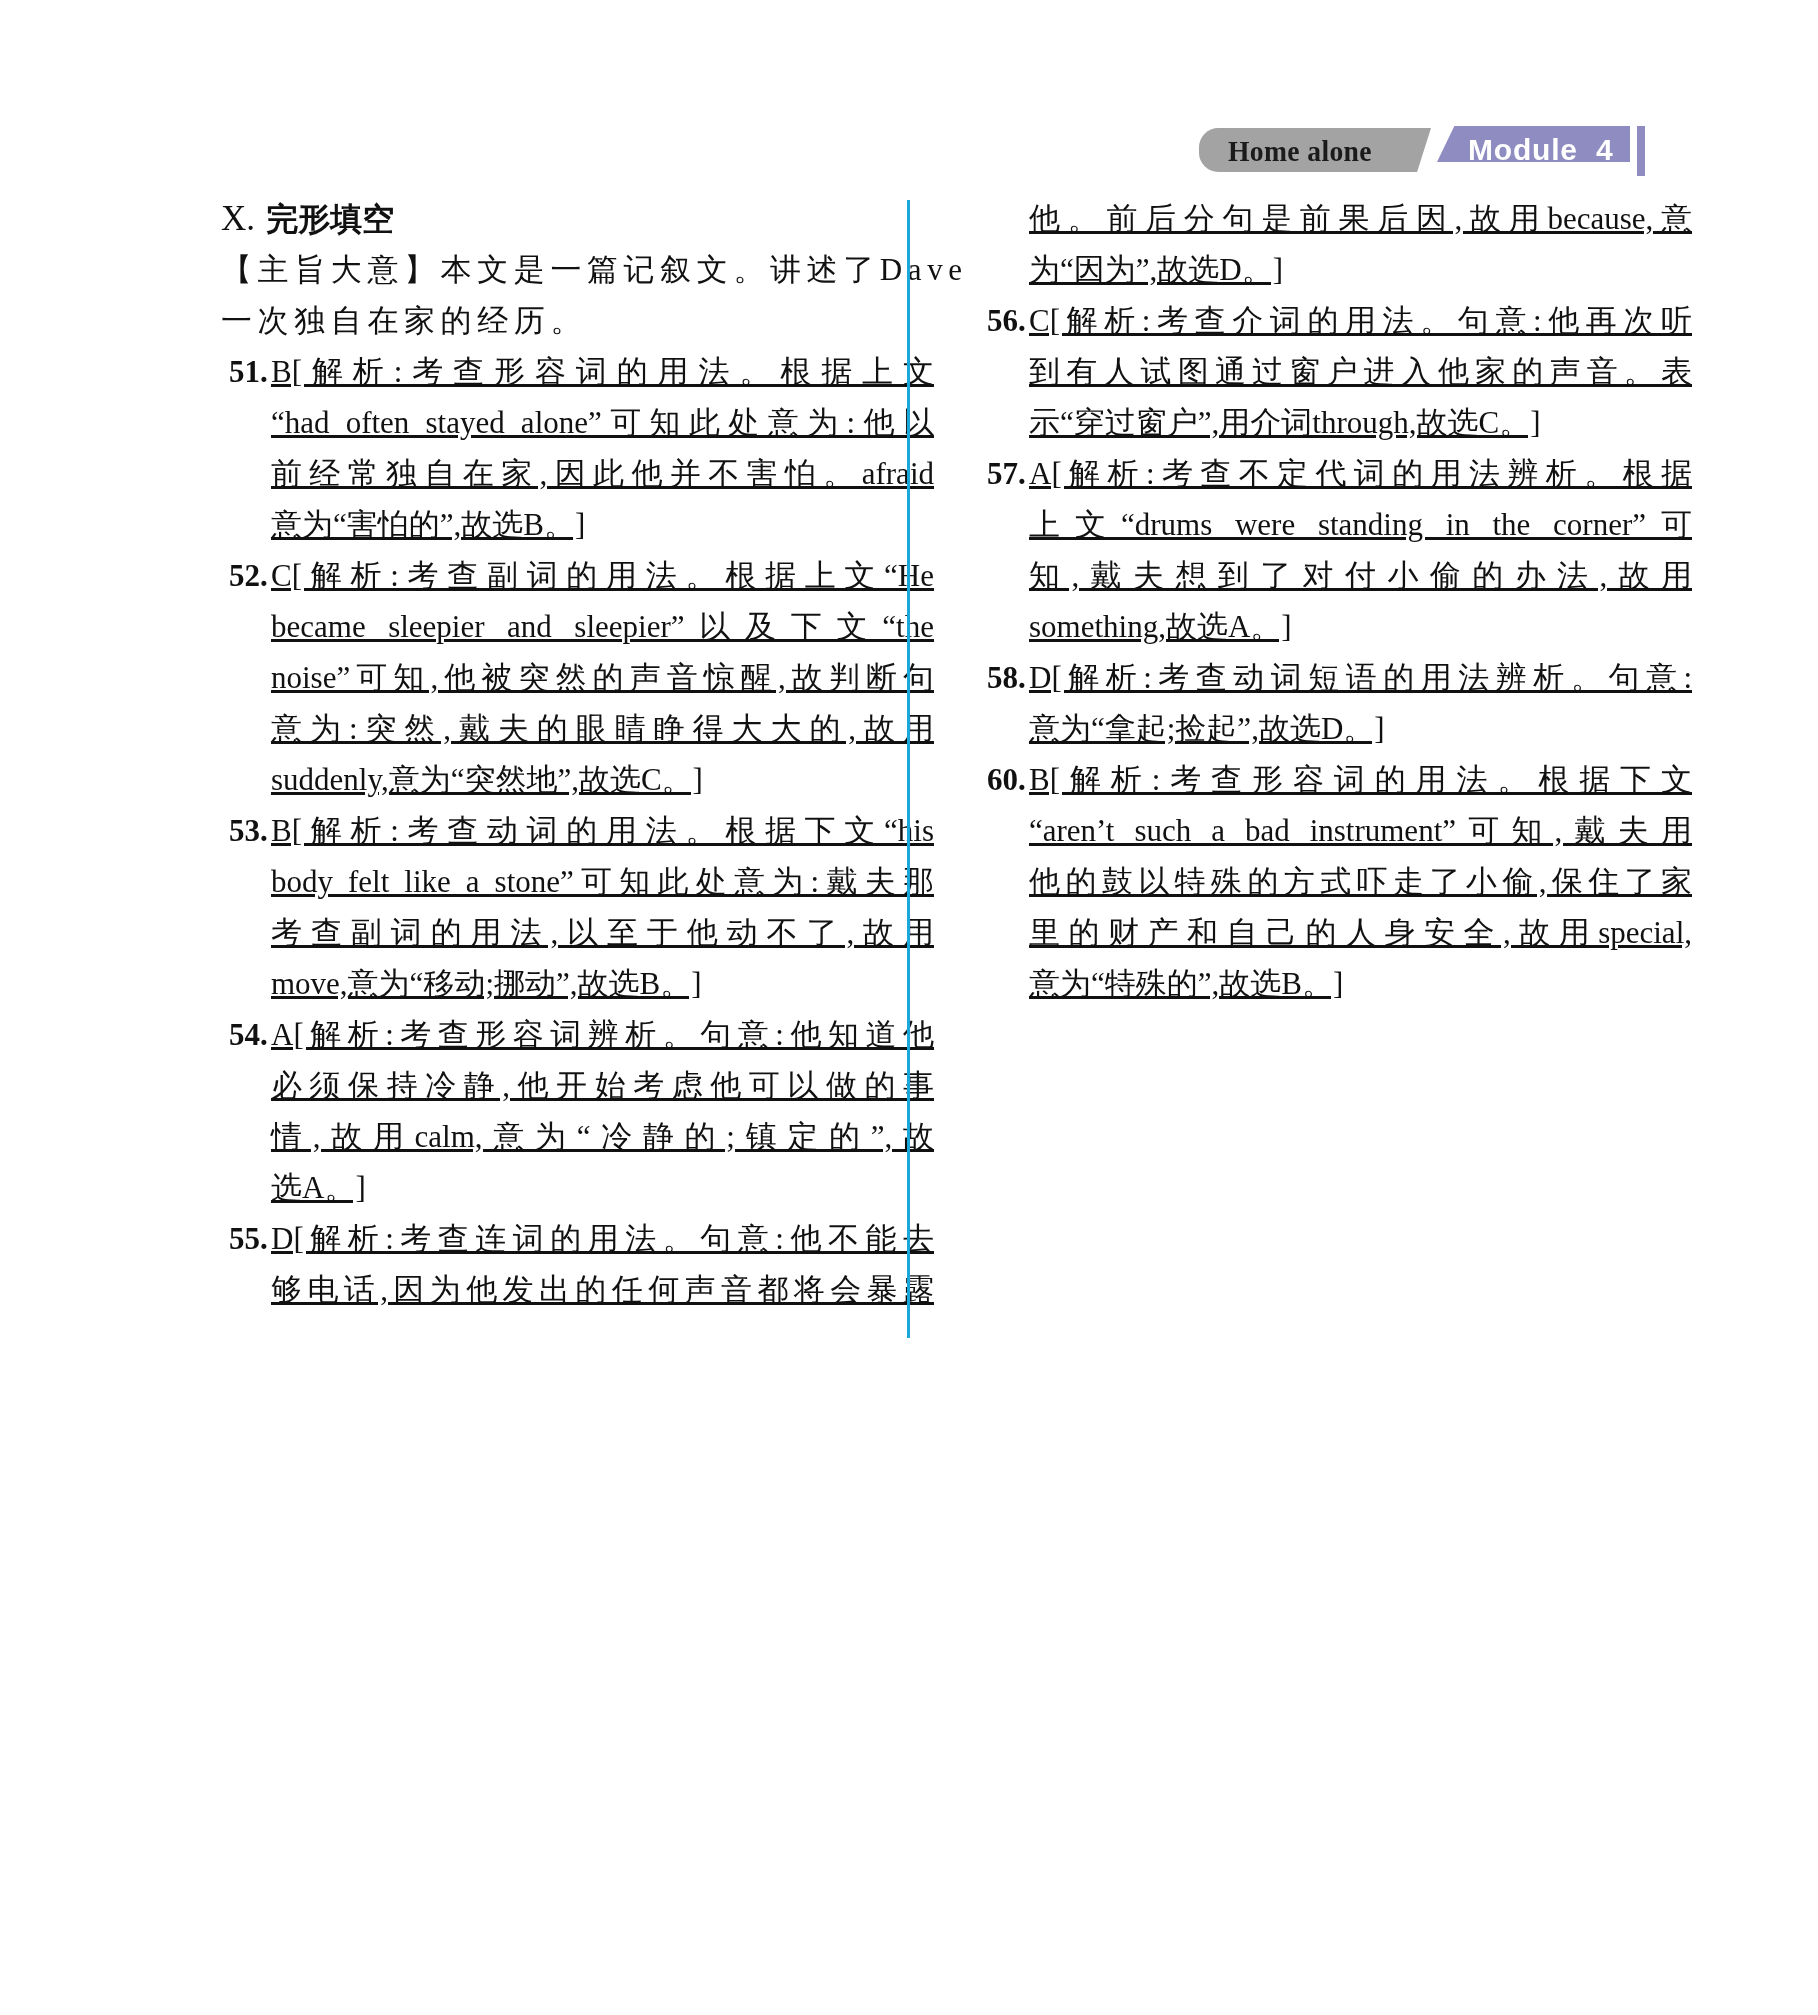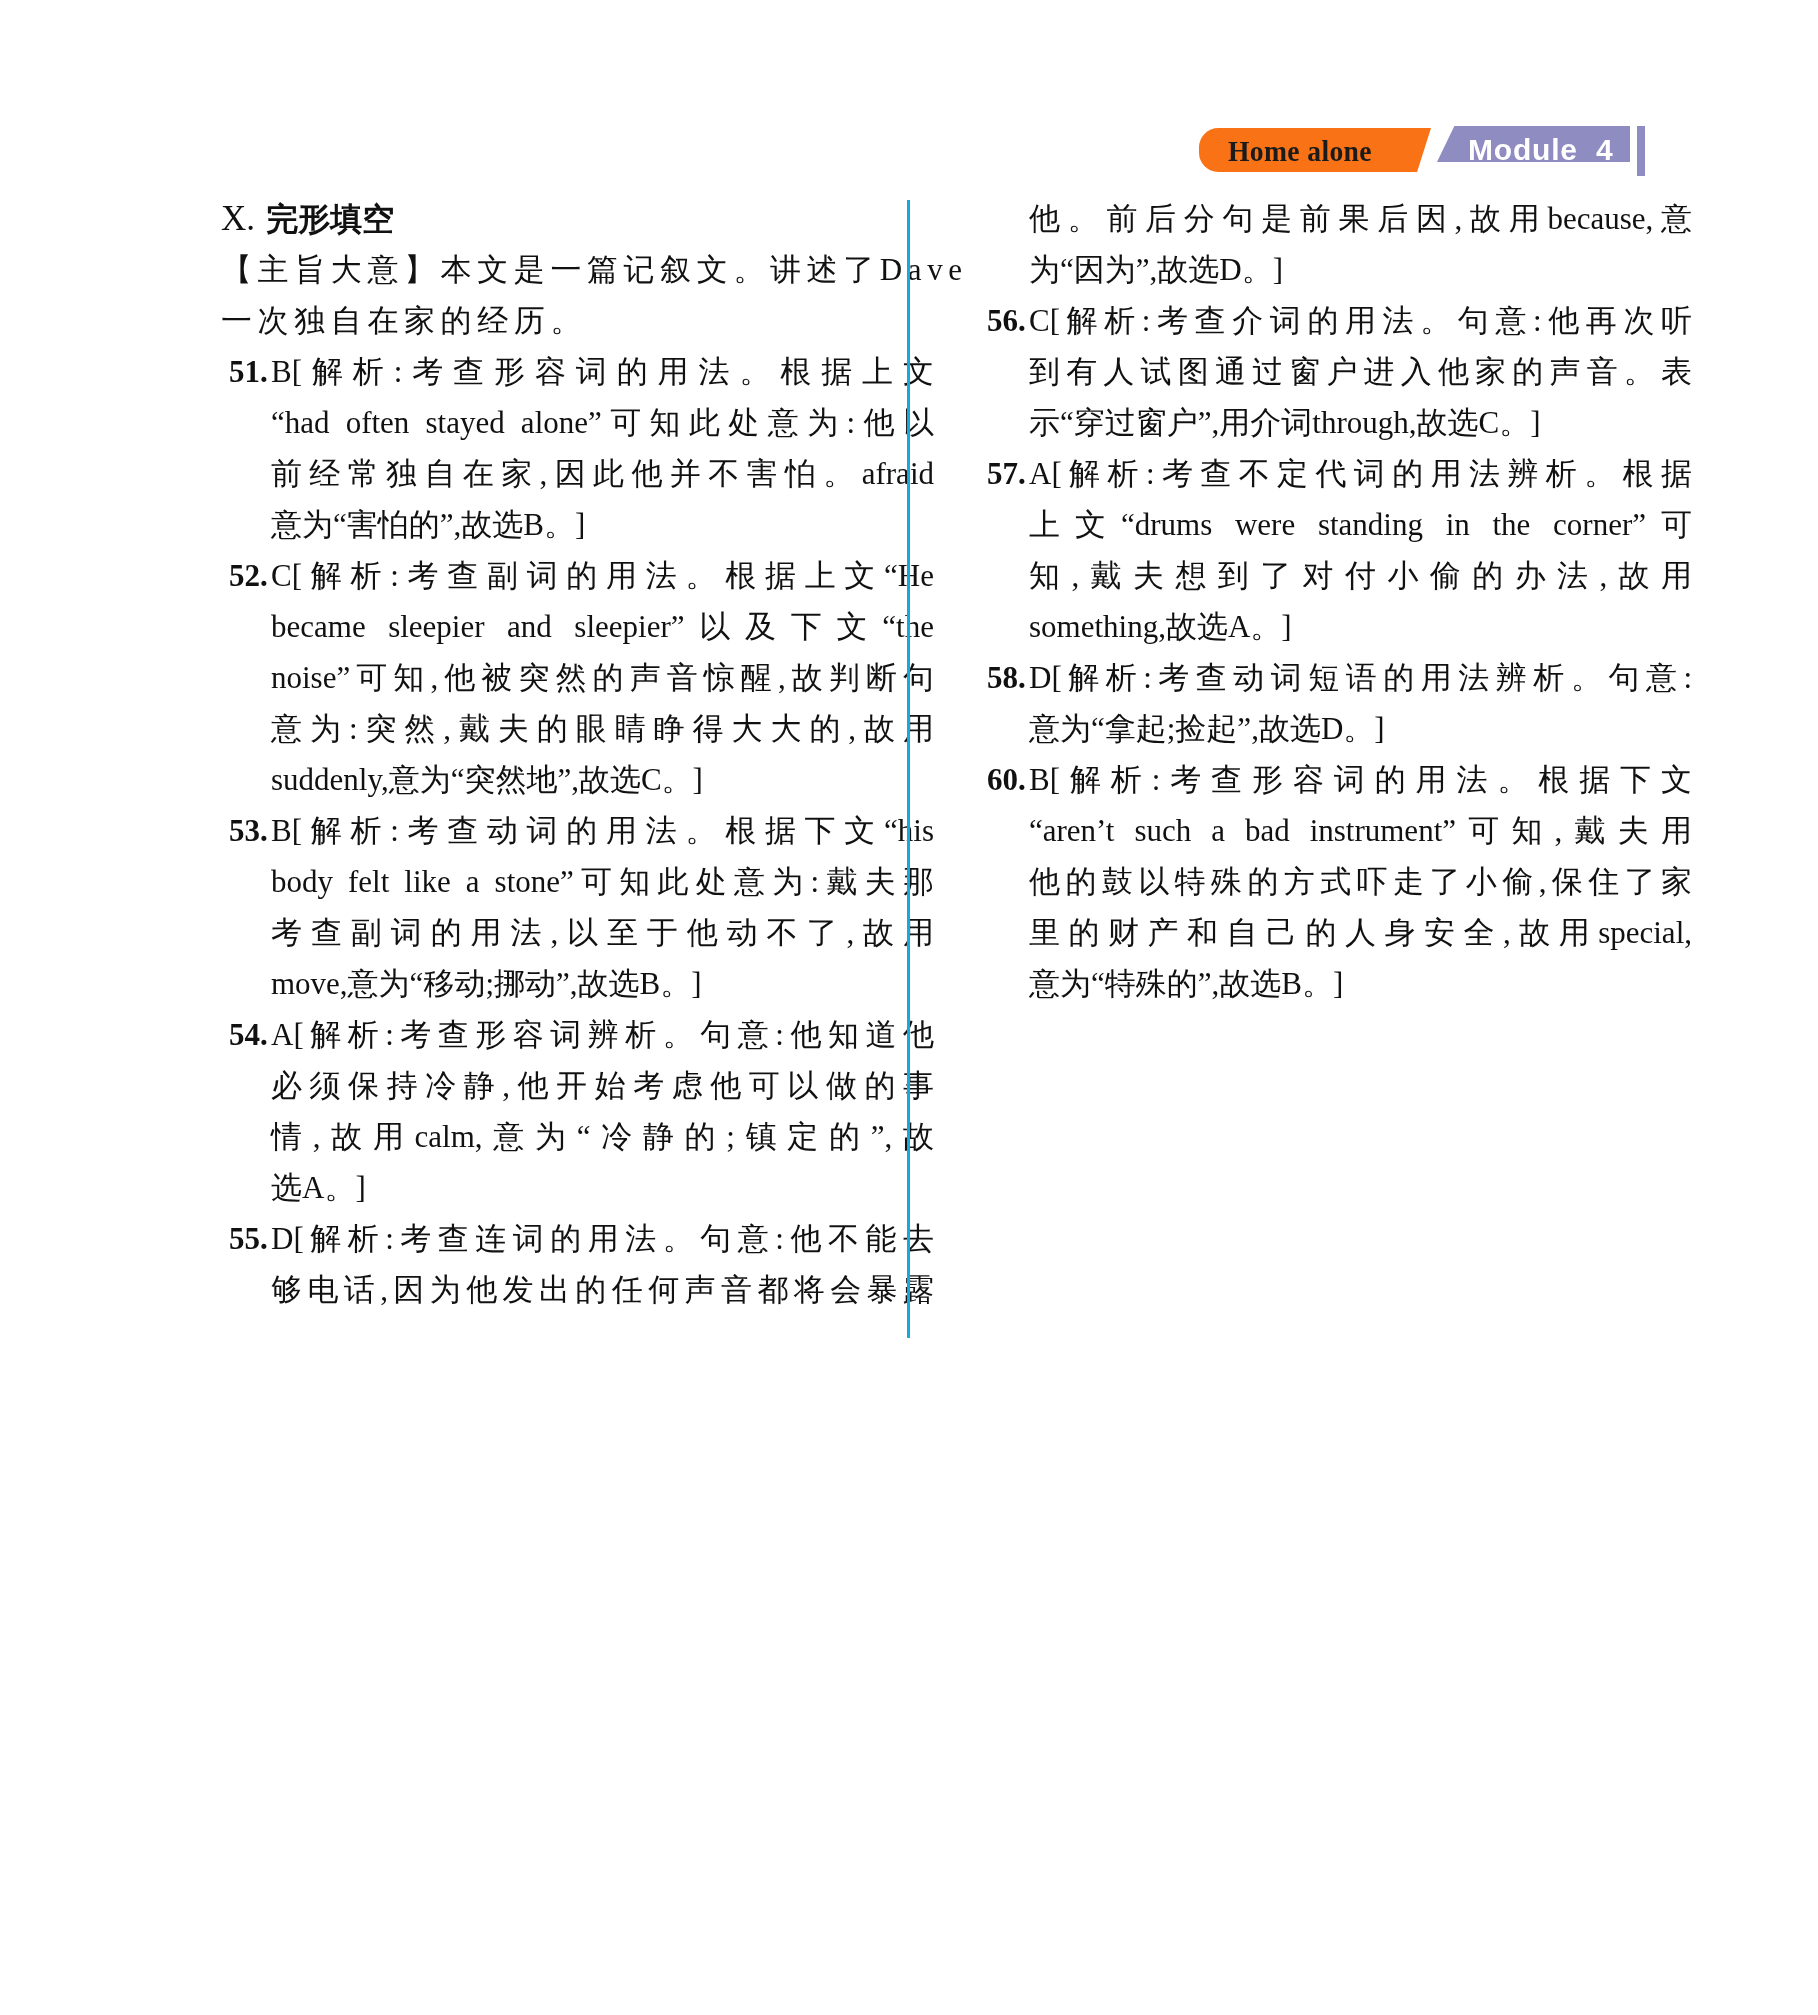--- a/index.html
+++ b/index.html
@@ -1,42 +1,42 @@
 <!DOCTYPE html>
 <html style="font-size:6.4px"><head>
   <meta charset="utf-8">
   <style>
     html, body { margin: 0; padding: 0; background: #ffffff; }
     body { width: 1818px; height: 2532px; position: relative; overflow: hidden;
            font-family: "Liberation Serif", "DejaVu Serif", serif; color: #111; }
 
     
     .hdr-light { position: absolute; left: 1199px; top: 128px; width: 232px; height: 44px;
-                 background: #f97316; border-radius: 19.3px 0 0 19.3px;
+                 background: #a3a3a3; border-radius: 19.3px 0 0 19.3px;
                  clip-path: polygon(0 0, 100% 0, 94% 100%, 0 100%); }
     .hdr-light span { position: absolute; left: 29px; top: 5.6px; font-size: 30px;
                       font-family: "Liberation Serif", serif; font-weight: bold; color: #1b1b1b;
                       letter-spacing: 0.4px; transform: scaleX(0.92); transform-origin: left; white-space: nowrap; }
     .hdr-purple { position: absolute; left: 1437px; top: 126px; width: 193px; height: 36px;
                   background: #8f8cc2; clip-path: polygon(9% 0, 100% 0, 100% 100%, 0 100%); }
     .hdr-purple span { position: absolute; left: 31px; top: 7.3px; font-size: 30px; color: #ffffff;
                        font-family: "Liberation Sans", "DejaVu Sans", sans-serif; font-weight: bold;
                        white-space: pre; letter-spacing: 0.8px; }
     .hdr-bar { position: absolute; left: 1637px; top: 126px; width: 8px; height: 50px; background: #8f8cc2; }
 
     
     .col { position: absolute; top: 193px; width: 713px; font-size: 31px; line-height: 51px; margin-left: 48px; }
     .col-left { left: 173px; }
     .col-right { left: 931px; }
     .divider { position: absolute; left: 907px; top: 200px; width: 3.2px; height: 1138px; background: #1aa7dc; }
 
     .section-title { font-family: "DejaVu Sans", sans-serif; font-weight: bold; font-size: 32px; height: 51px; white-space: nowrap; }
     .section-title .roman { font-family: "Liberation Serif", serif; font-weight: normal; font-size: 35px; }
     .summary { text-align: justify; letter-spacing: 5.6px; }
-    .item { position: relative; padding-left: 50px; text-align: justify; }
+    .item { position: relative; padding-left: 50px; text-align: justify; text-decoration: underline; }
     .item .num { position: absolute; left: 8px; top: 0; font-weight: bold; font-family: "Liberation Serif", serif; }
     .line { display: block; white-space: nowrap; text-align: justify; text-align-last: justify; height: 51px; overflow: visible; }
     .line.last { text-align-last: left; }
   </style>
 </head>
 <body>
 
 <div class="hdr-light">
   <span>Home alone</span>
 </div>

